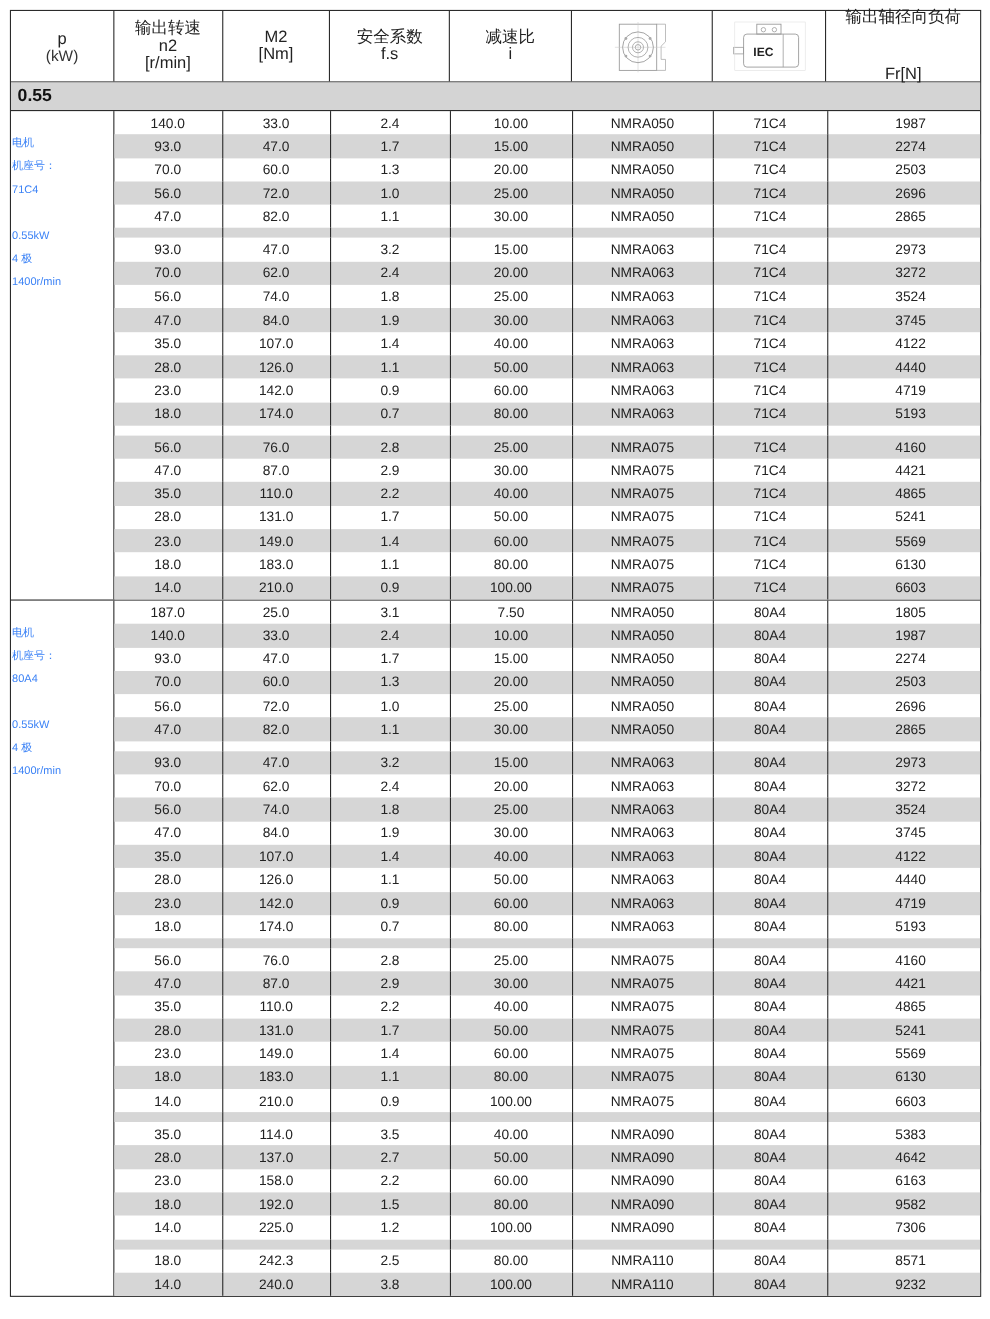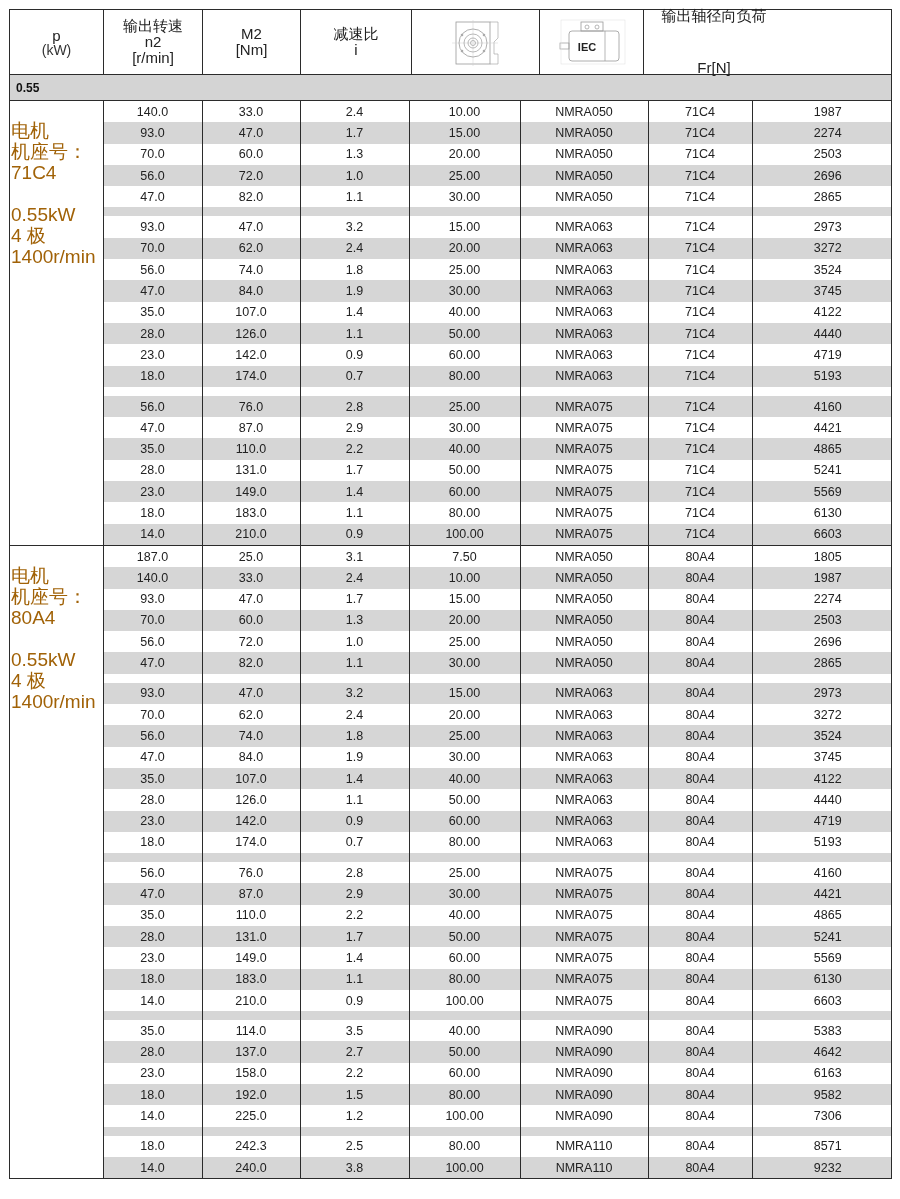--- a/index.html
+++ b/index.html
@@ -4,24 +4,24 @@
 <style>
   html, body { margin:0; padding:0; background:#ffffff; }
   body { width:900px; height:1199px; position:relative; overflow:hidden; font-family:"Liberation Sans", sans-serif; color:#1a1a1a; }
   #sheet { position:absolute; left:9px; top:9px; width:883px; border:1.5px solid #2b2b2b; box-sizing:border-box; }
   .hdr { display:flex; height:64px; border-bottom:1.5px solid #2b2b2b; }
   .col { box-sizing:border-box; border-right:1.5px solid #2b2b2b; display:flex; flex-direction:column; align-items:center; justify-content:center; text-align:center; }
   .col:last-child { border-right:none;gap:36px; }
   .w0{width:94px}.w1{width:99px}.w2{width:98px}.w3{width:109px}.w4{width:111px}.w5{width:128px}.w6{width:104px}.w7{width:140px}
   .hdr .t { font-size:15px; line-height:16px; color:#222; }
   .hdr .s { font-size:14px; line-height:12px; color:#333; }
-  .group { height:25px; background:#d4d4d4; border-bottom:1.5px solid #2b2b2b; display:flex; align-items:center; padding-left:6px; font-weight:bold; font-size:12px; color:#111; }
+  .group { height:25px; background:#d4d4d4; border-bottom:1.5px solid #2b2b2b; display:flex; align-items:center; padding-left:6px; font-weight:bold; font-size:16px; color:#111; }
   .section { display:flex; border-bottom:1.5px solid #2b2b2b; }
   .section:last-child { border-bottom:none; }
-  .label { width:94px; box-sizing:border-box; border-right:1.5px solid #2b2b2b; font-size:19px; line-height:19px; padding-left:1px; color:#a16207; }
+  .label { width:94px; box-sizing:border-box; border-right:1.5px solid #2b2b2b; font-size:10px; line-height:19px; padding-left:1px; color:#3b82f6; }
   .rows { flex:1; }
   .row { display:flex; height:21.3px; }
   .row.sep { height:9px; }
   .row.g { background:#d6d6d6; }
   .cell { box-sizing:border-box; border-right:1.5px solid #2b2b2b; font-size:12.5px; display:flex; align-items:center; justify-content:center; color:#222; }
   .cell:last-child { border-right:none;padding-left:12px; }
   .rows .w1{width:99px}.rows .w2{width:98px}.rows .w3{width:109px}.rows .w4{width:111px}.rows .w5{width:128px}.rows .w6{width:104px}.rows .w7{width:138.5px}
   .ico { width:56px; height:48px; }
 </style>
 </head>
@@ -34,20 +34,24 @@
       <span class="s">(kW)</span>
     </div>
     <div class="col w1">
       <span class="t">输出转速</span>
       <span class="t">n2</span>
       <span class="t">[r/min]</span>
     </div>
     <div class="col w2">
       <span class="t">M2</span>
       <span class="t">[Nm]</span>
+    </div>
+    <div class="col w3">
+      <span class="t">安全系数</span>
+      <span class="t">f.s</span>
     </div>
     <div class="col w4">
       <span class="t">减速比</span>
       <span class="t">i</span>
     </div>
     <div class="col w5">
       <svg class="ico" viewBox="0 0 56 48">
         <rect x="8" y="4" width="34" height="42" fill="none" stroke="#999" stroke-width="0.8"></rect>
         <path d="M42 4 h8 v16 l-4 4 v12 h4 v10 h-8" fill="none" stroke="#aaa" stroke-width="0.7"></path>
         <line x1="4" y1="25" x2="50" y2="25" stroke="#ccc" stroke-width="0.5"></line>

